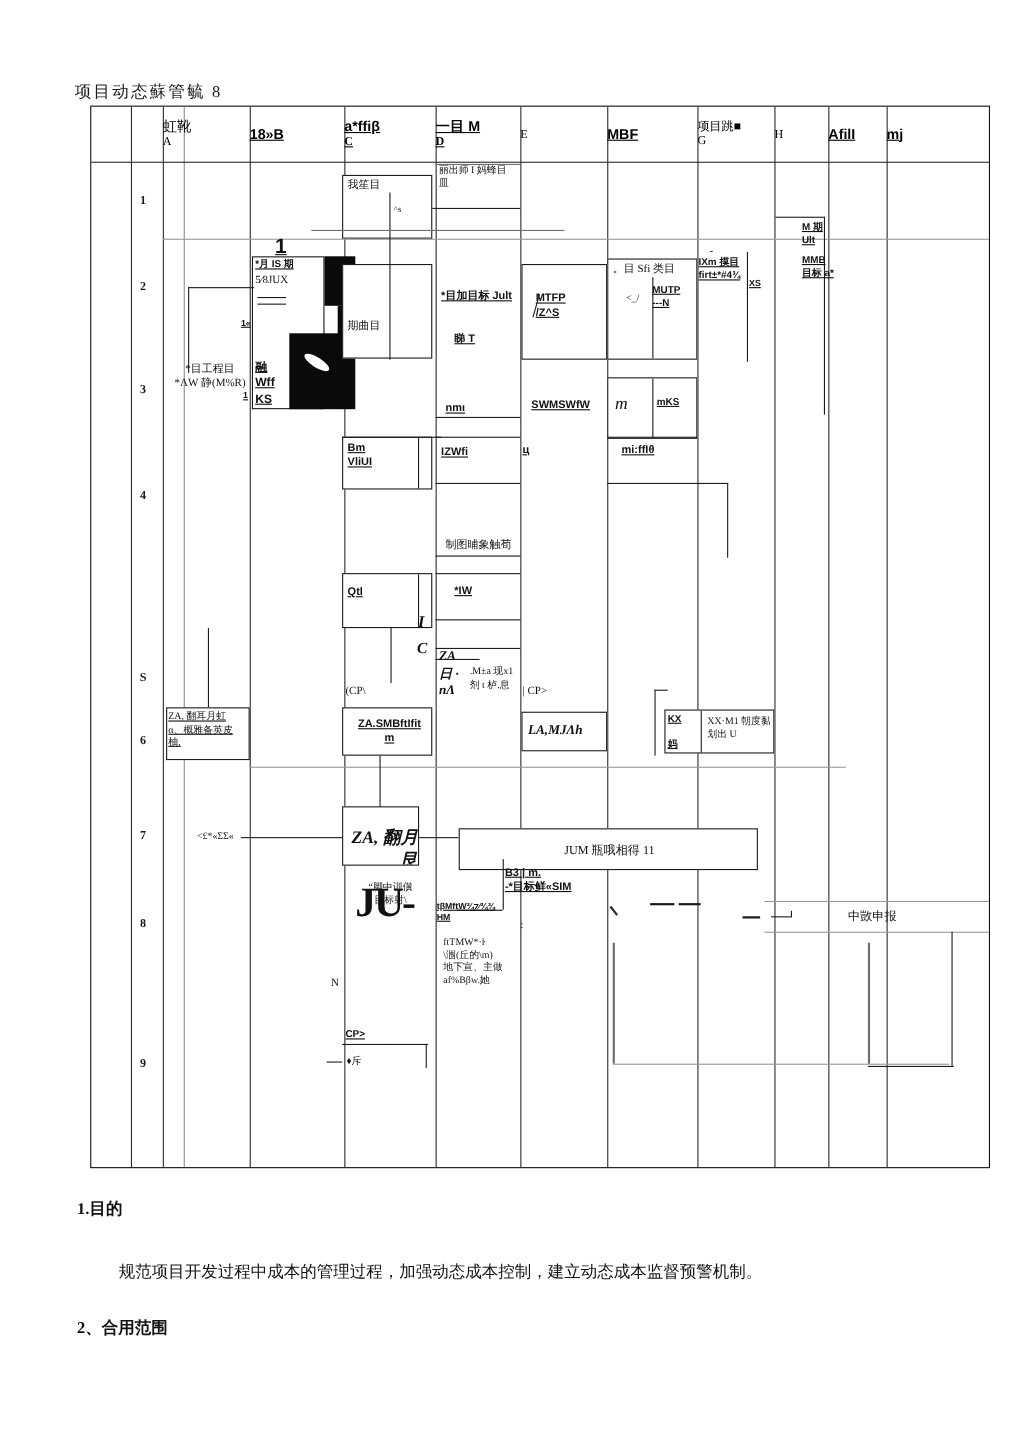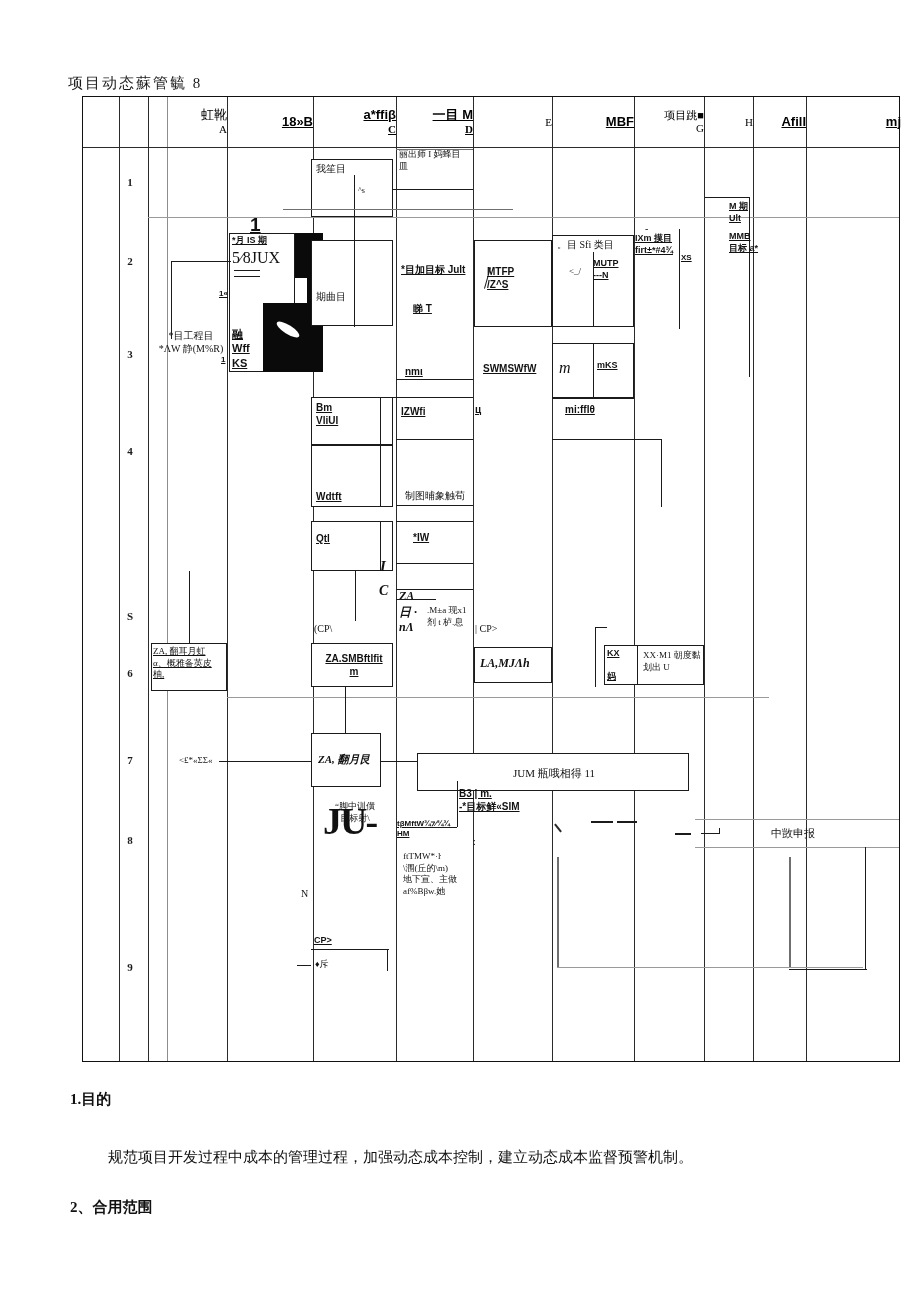--- a/index.html
+++ b/index.html
@@ -34,21 +34,21 @@
   .vline{position:absolute; top:0; bottom:0; width:1px; background:#2b2b2b;}
   .vline.soft{background:#8d8d8d; width:1px;}
   
   .hline{position:absolute; left:0; right:0; height:1px; background:#2b2b2b;}
   .hline.soft{background:#9a9a9a;}
 
   
   .hdr{
     position:absolute; top:0; height:50px;
     display:flex; flex-direction:column;
-    align-items:flex-end; justify-content:center;
+    align-items:flex-start; justify-content:center;
     text-align:center; line-height:1.15;
     box-sizing:border-box;
   }
   .hdr .h1{font-size:13px;}
   .hdr .h2{font-size:11px; font-family:"Liberation Serif",serif;}
   .hdr.bold .h1{font-weight:bold; font-family:"Liberation Sans",sans-serif;}
   .hdr.serif .h1{font-family:"Liberation Serif",serif;}
 
   
   .rownum{
@@ -190,21 +190,21 @@
 皿</div>
     <div class="conn h gray" style="left:313px; top:52px; width:77px;"></div>
 
     <div class="hline soft" style="top:120px; left:65px; right:0;"></div>
 
     <div class="conn h gray" style="left:200px; top:112px; width:230px;"></div>
     <div class="txt lg bold" style="left:167px; top:116px; font-size:19px;">1</div>
 
     <div class="box" style="left:146px; top:136px; width:66px; height:139px;">
       <span class="txt bold sm" style="left:2px; top:1px;">*月 IS 期</span>
-      <span class="txt" style="left:2px; top:14px; font-size:16px;">5⁄8JUX</span>
+      <span class="txt" style="left:2px; top:14px; font-size:10px;">5⁄8JUX</span>
       <span class="conn h" style="left:4px; top:36px; width:26px;"></span>
       <span class="conn h" style="left:4px; top:42px; width:26px;"></span>
       <span class="txt bold" style="left:2px; top:93px; font-size:11px;">融
 Wff
 KS</span>
     </div>
 
     <div class="blot" style="left:212px; top:136px; width:28px; height:45px;"></div>
     <div class="blot" style="left:224px; top:181px; width:16px; height:94px;"></div>
     <div class="blot" style="left:180px; top:206px; width:45px; height:69px;"></div>
@@ -273,24 +273,20 @@
     <div class="txt bold" style="left:318px; top:308px;">IZWfi</div>
     <div class="conn h" style="left:313px; top:300px; width:77px;"></div>
     <div class="conn h" style="left:313px; top:342px; width:77px;"></div>
 
     <div class="txt bold" style="left:392px; top:306px;">ц</div>
     <div class="txt bold" style="left:482px; top:306px;">mi:ffIθ</div>
     <div class="conn h" style="left:469px; top:300px; width:82px;"></div>
     <div class="conn h" style="left:469px; top:342px; width:110px;"></div>
     <div class="conn v" style="left:578px; top:342px; height:68px;"></div>
 
-    <div class="box" style="left:228px; top:348px; width:82px; height:62px;">
-      <span class="txt bold" style="left:4px; top:44px;">Wdtft</span>
-      <span class="conn v" style="left:68px; top:0; height:62px;"></span>
-    </div>
 
     <div class="txt" style="left:322px; top:392px;">制图晡象触荀</div>
     <div class="conn h" style="left:313px; top:408px; width:77px;"></div>
 
     <div class="box" style="left:228px; top:424px; width:82px; height:50px;">
       <span class="txt bold" style="left:4px; top:10px;">Qtl</span>
       <span class="conn v" style="left:68px; top:0; height:50px;"></span>
     </div>
     <div class="conn v" style="left:272px; top:474px; height:50px;"></div>
 
@@ -338,21 +334,21 @@
     </div>
     <div class="conn v" style="left:512px; top:530px; height:60px;"></div>
     <div class="conn h" style="left:512px; top:530px; width:12px;"></div>
 
     <div class="hline soft" style="top:600px; left:144px; right:130px;"></div>
 
     <div class="txt sm" style="left:96px; top:658px;">&lt;£*«ΣΣ«</div>
     <div class="conn h" style="left:136px; top:664px; width:92px;"></div>
 
     <div class="box" style="left:228px; top:636px; width:70px; height:54px;">
-      <span class="txt ital" style="left:6px; top:18px; font-size:11px;text-align:right;">ZA, 翻月艮</span>
+      <span class="txt ital" style="left:6px; top:18px; font-size:16px;text-align:right;">ZA, 翻月艮</span>
     </div>
     <div class="conn v" style="left:262px; top:590px; height:46px;"></div>
     <div class="conn h" style="left:298px; top:664px; width:36px;"></div>
 
     <div class="box wide" style="left:334px; top:644px; width:272px; height:38px;">
       <span class="txt" style="left:0; top:12px; width:272px; text-align:center; font-size:11px;">JUM 瓶哦相得 11</span>
     </div>
 
     <div class="txt" style="left:240px; top:700px; font-size:38px; font-weight:bold; letter-spacing:-2px;">JU-</div>
     <div class="txt sm" style="left:232px; top:704px; width:80px; text-align:center;">“脚中训僙

